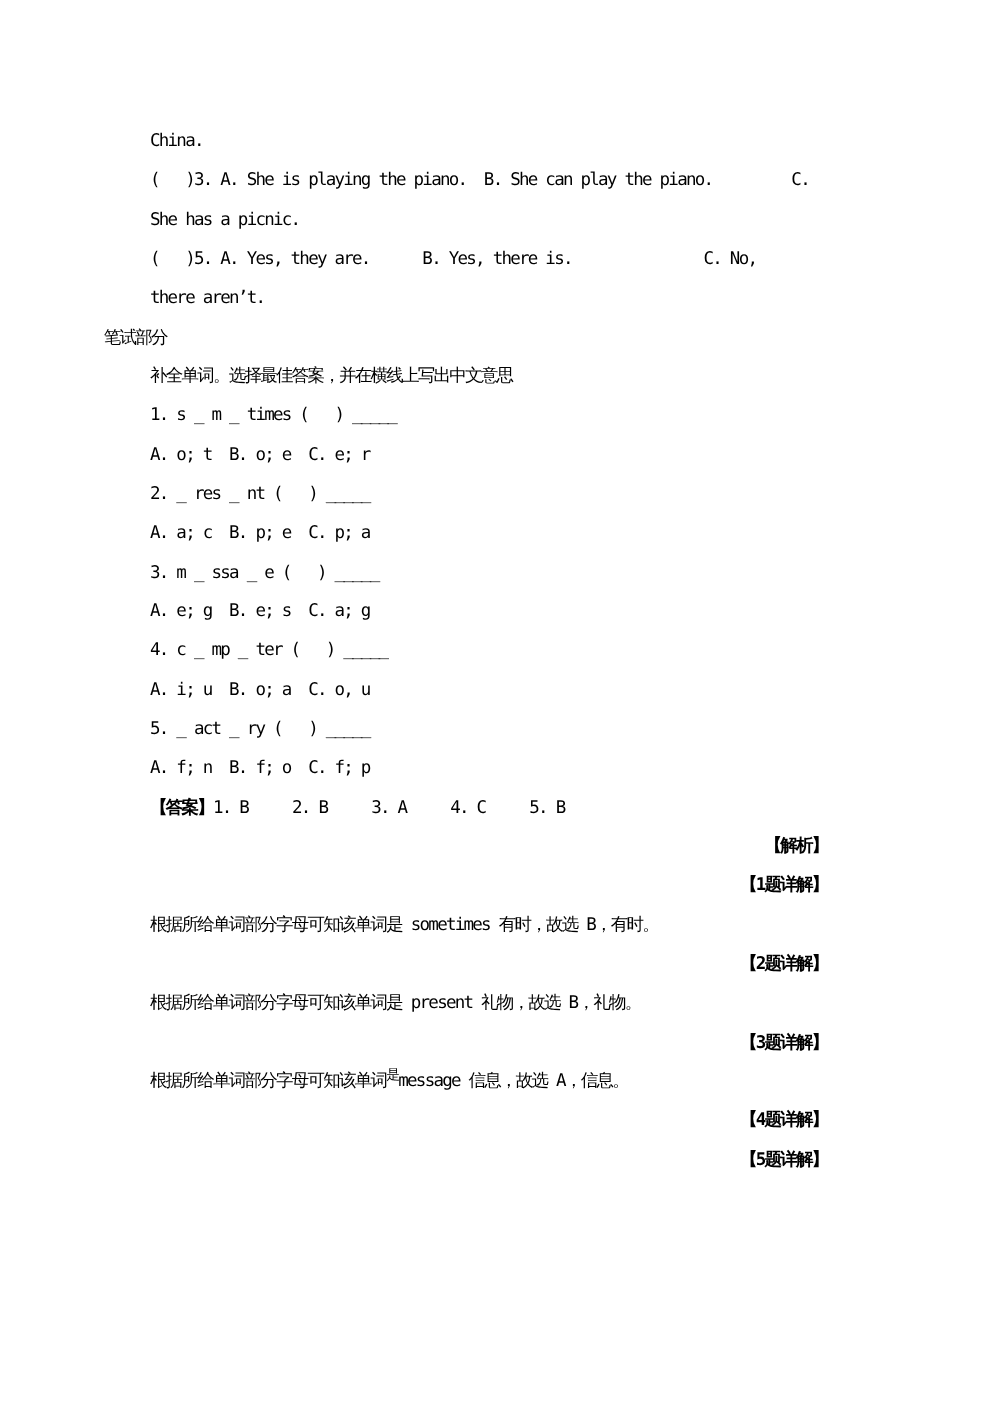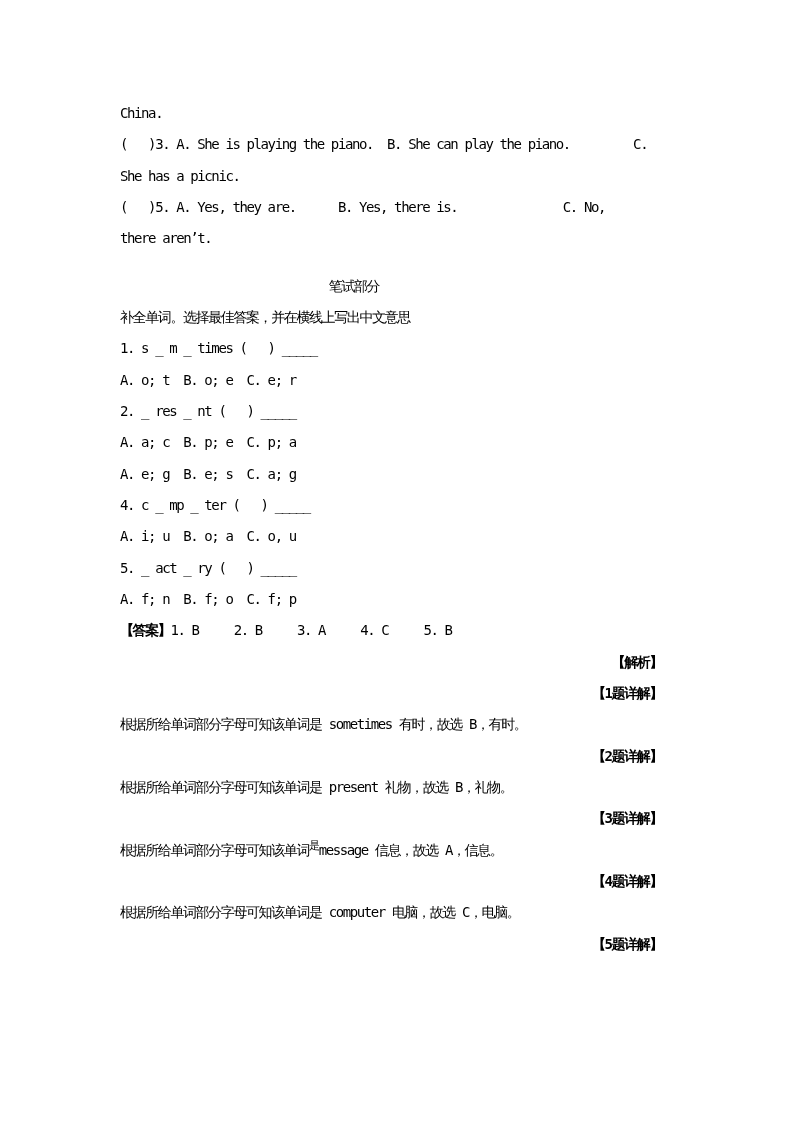--- a/index.html
+++ b/index.html
@@ -19,24 +19,23 @@
     font-size: 14px;
     line-height: 31.34px;
     letter-spacing: -1.4px;
     color: #000000;
   }
   .line {
     white-space: pre;
     height: 31.34px;
   }
   .line.center {
-    text-align: center;
+    text-align: left;
     position: relative;
     left: -37px;
-    margin-top: 16px;
   }
   .bold {
     font-weight: bold;
     text-align: right;
   }
   .sup {
     position: relative;
     top: -6px;
     font-size: 11px;
   }
@@ -49,29 +48,29 @@
     <div class="line">(   )3. A. She is playing the piano.  B. She can play the piano.         C.</div>
     <div class="line">She has a picnic.</div>
     <div class="line">(   )5. A. Yes, they are.      B. Yes, there is.               C. No,</div>
     <div class="line">there aren’t.</div>
     <div class="line center">笔试部分</div>
     <div class="line">补全单词。选择最佳答案，并在横线上写出中文意思</div>
     <div class="line">1. s _ m _ times (   ) _____</div>
     <div class="line">A. o; t  B. o; e  C. e; r</div>
     <div class="line">2. _ res _ nt (   ) _____</div>
     <div class="line">A. a; c  B. p; e  C. p; a</div>
+    <div class="line">3. m _ ssa _ e (   ) _____</div>
     <div class="line">A. e; g  B. e; s  C. a; g</div>
     <div class="line">4. c _ mp _ ter (   ) _____</div>
     <div class="line">A. i; u  B. o; a  C. o, u</div>
     <div class="line">5. _ act _ ry (   ) _____</div>
     <div class="line">A. f; n  B. f; o  C. f; p</div>
     <div class="line"><span class="bold">【答案】</span><span class="">1. B     2. B     3. A     4. C     5. B</span></div>
     <div class="line bold">【解析】</div>
     <div class="line bold">【1题详解】</div>
     <div class="line">根据所给单词部分字母可知该单词是 sometimes 有时，故选 B，有时。</div>
     <div class="line bold">【2题详解】</div>
     <div class="line">根据所给单词部分字母可知该单词是 present 礼物，故选 B，礼物。</div>
     <div class="line bold">【3题详解】</div>
     <div class="line"><span class="">根据所给单词部分字母可知该单词</span><span class="sup ">是</span><span class="">message 信息，故选 A，信息。</span></div>
     <div class="line bold">【4题详解】</div>
-    <div class="line">根据所给单词部分字母可知该单词是 computer 电脑，故选 C，电脑。</div>
     <div class="line bold">【5题详解】</div>
   </div>
 
 </body></html>

